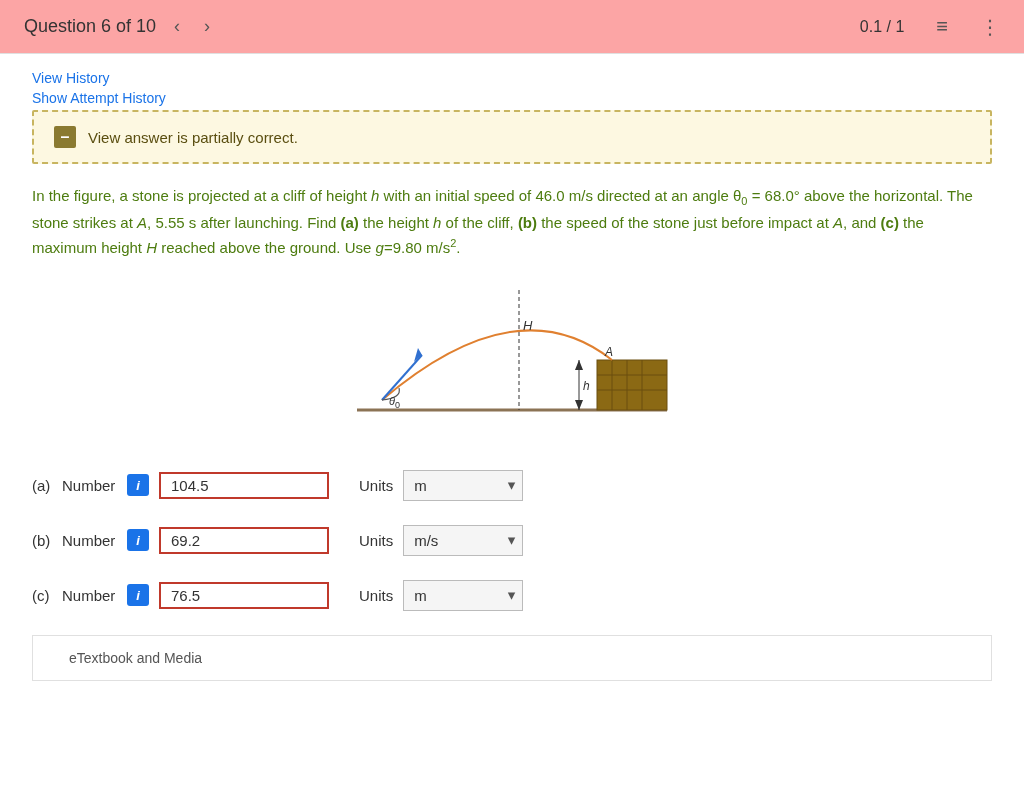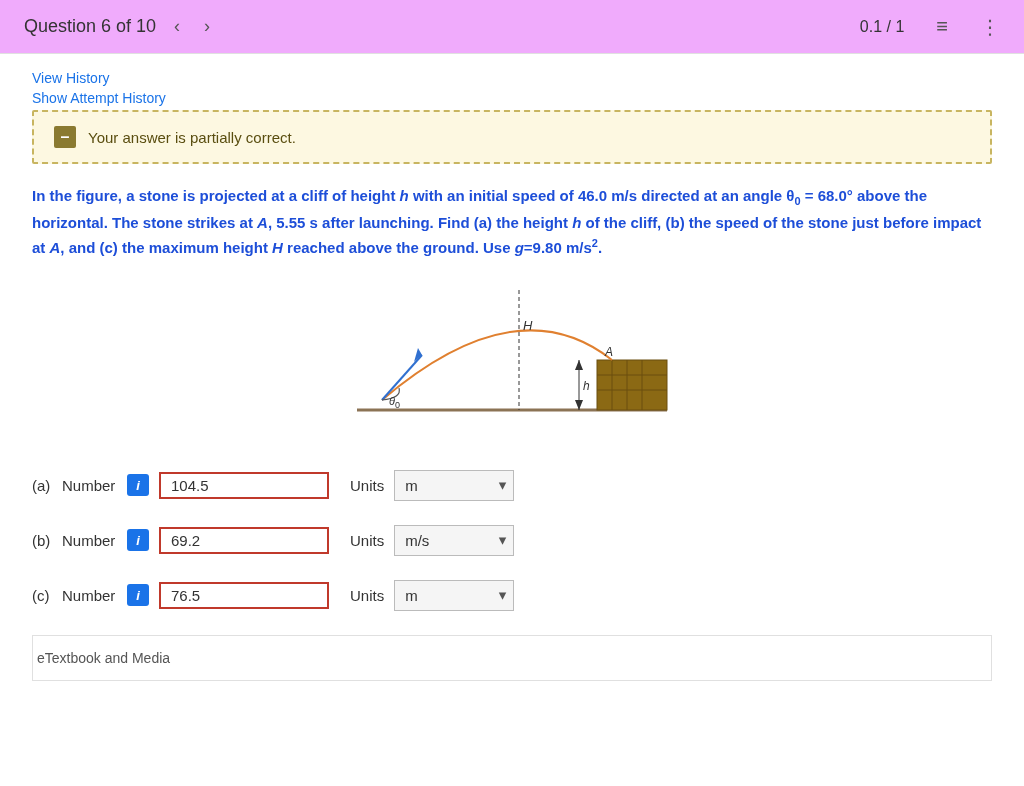--- a/index.html
+++ b/index.html
@@ -12,21 +12,21 @@
       min-height: 786px;
     }
 
     
     .header {
       display: flex;
       align-items: center;
       justify-content: space-between;
       padding: 12px 24px;
       border-bottom: 1px solid #e0e0e0;
-      background: #f0abfc;
+      background: #fca5a5;
     }
     .header-left {
       display: flex;
       align-items: center;
       gap: 12px;
     }
     .question-label {
       font-size: 18px;
       color: #333;
     }
@@ -104,22 +104,21 @@
     .partial-text {
       font-size: 15px;
       color: #5a4e10;
     }
 
     
     .problem-text {
       font-size: 15px;
       line-height: 1.6;
       margin-bottom: 20px;
-      color: #1d4ed8;
-      font-weight: bold;
+      color: #4d7c0f;
     }
 
     
     .diagram-container {
       display: flex;
       justify-content: center;
       margin: 10px 0 30px 0;
     }
 
     
@@ -159,21 +158,21 @@
       border: 2px solid #c0392b;
       padding: 3px 10px;
       font-size: 15px;
       width: 170px;
       outline: none;
       color: #333;
     }
     .units-label {
       font-size: 15px;
       color: #333;
-      margin-left: 11px;
+      margin-left: 20px;
     }
     .units-select {
       border: 1px solid #bbb;
       background: #f5f5f5;
       padding: 6px 30px 6px 10px;
       font-size: 15px;
       color: #333;
       width: 120px;
       appearance: none;
       -webkit-appearance: none;
@@ -190,21 +189,21 @@
       right: 8px;
       top: 50%;
       transform: translateY(-50%);
       color: #555;
       pointer-events: none;
     }
 
     
     .bottom-section {
       border: 1px solid #e0e0e0;
-      padding: 14px 4px;
+      padding: 14px 36px;
       font-size: 14px;
       color: #555;
       margin-top: 8px;
     }
 
     sup { font-size: 11px; }
     sub { font-size: 11px; }
   </style>
 </head>
 <body>
@@ -223,21 +222,21 @@
 </div>
 
 <div class="content">
 
   <a class="link-blue">View History</a>
   <a class="link-blue">Show Attempt History</a>
 
 
   <div class="partial-banner">
     <div class="partial-icon">–</div>
-    <span class="partial-text">Your answer is partially correct.</span>
+    <span class="partial-text">View answer is partially correct.</span>
   </div>
 
   <div class="problem-text">
     In the figure, a stone is projected at a cliff of height <em>h</em> with an initial speed of 46.0 m/s directed at an angle θ<sub>0</sub> = 68.0° above the horizontal. The stone strikes at <em>A</em>, 5.55 s after launching. Find <strong>(a)</strong> the height <em>h</em> of the cliff, <strong>(b)</strong> the speed of the stone just before impact at <em>A</em>, and <strong>(c)</strong> the maximum height <em>H</em> reached above the ground. Use <em>g</em>=9.80 m/s<sup>2</sup>.
   </div>
 
   <div class="diagram-container">
     <svg width="370" height="160">
 
       <line x1="30" y1="130" x2="340" y2="130" stroke="#8B7355" stroke-width="3"></line>

